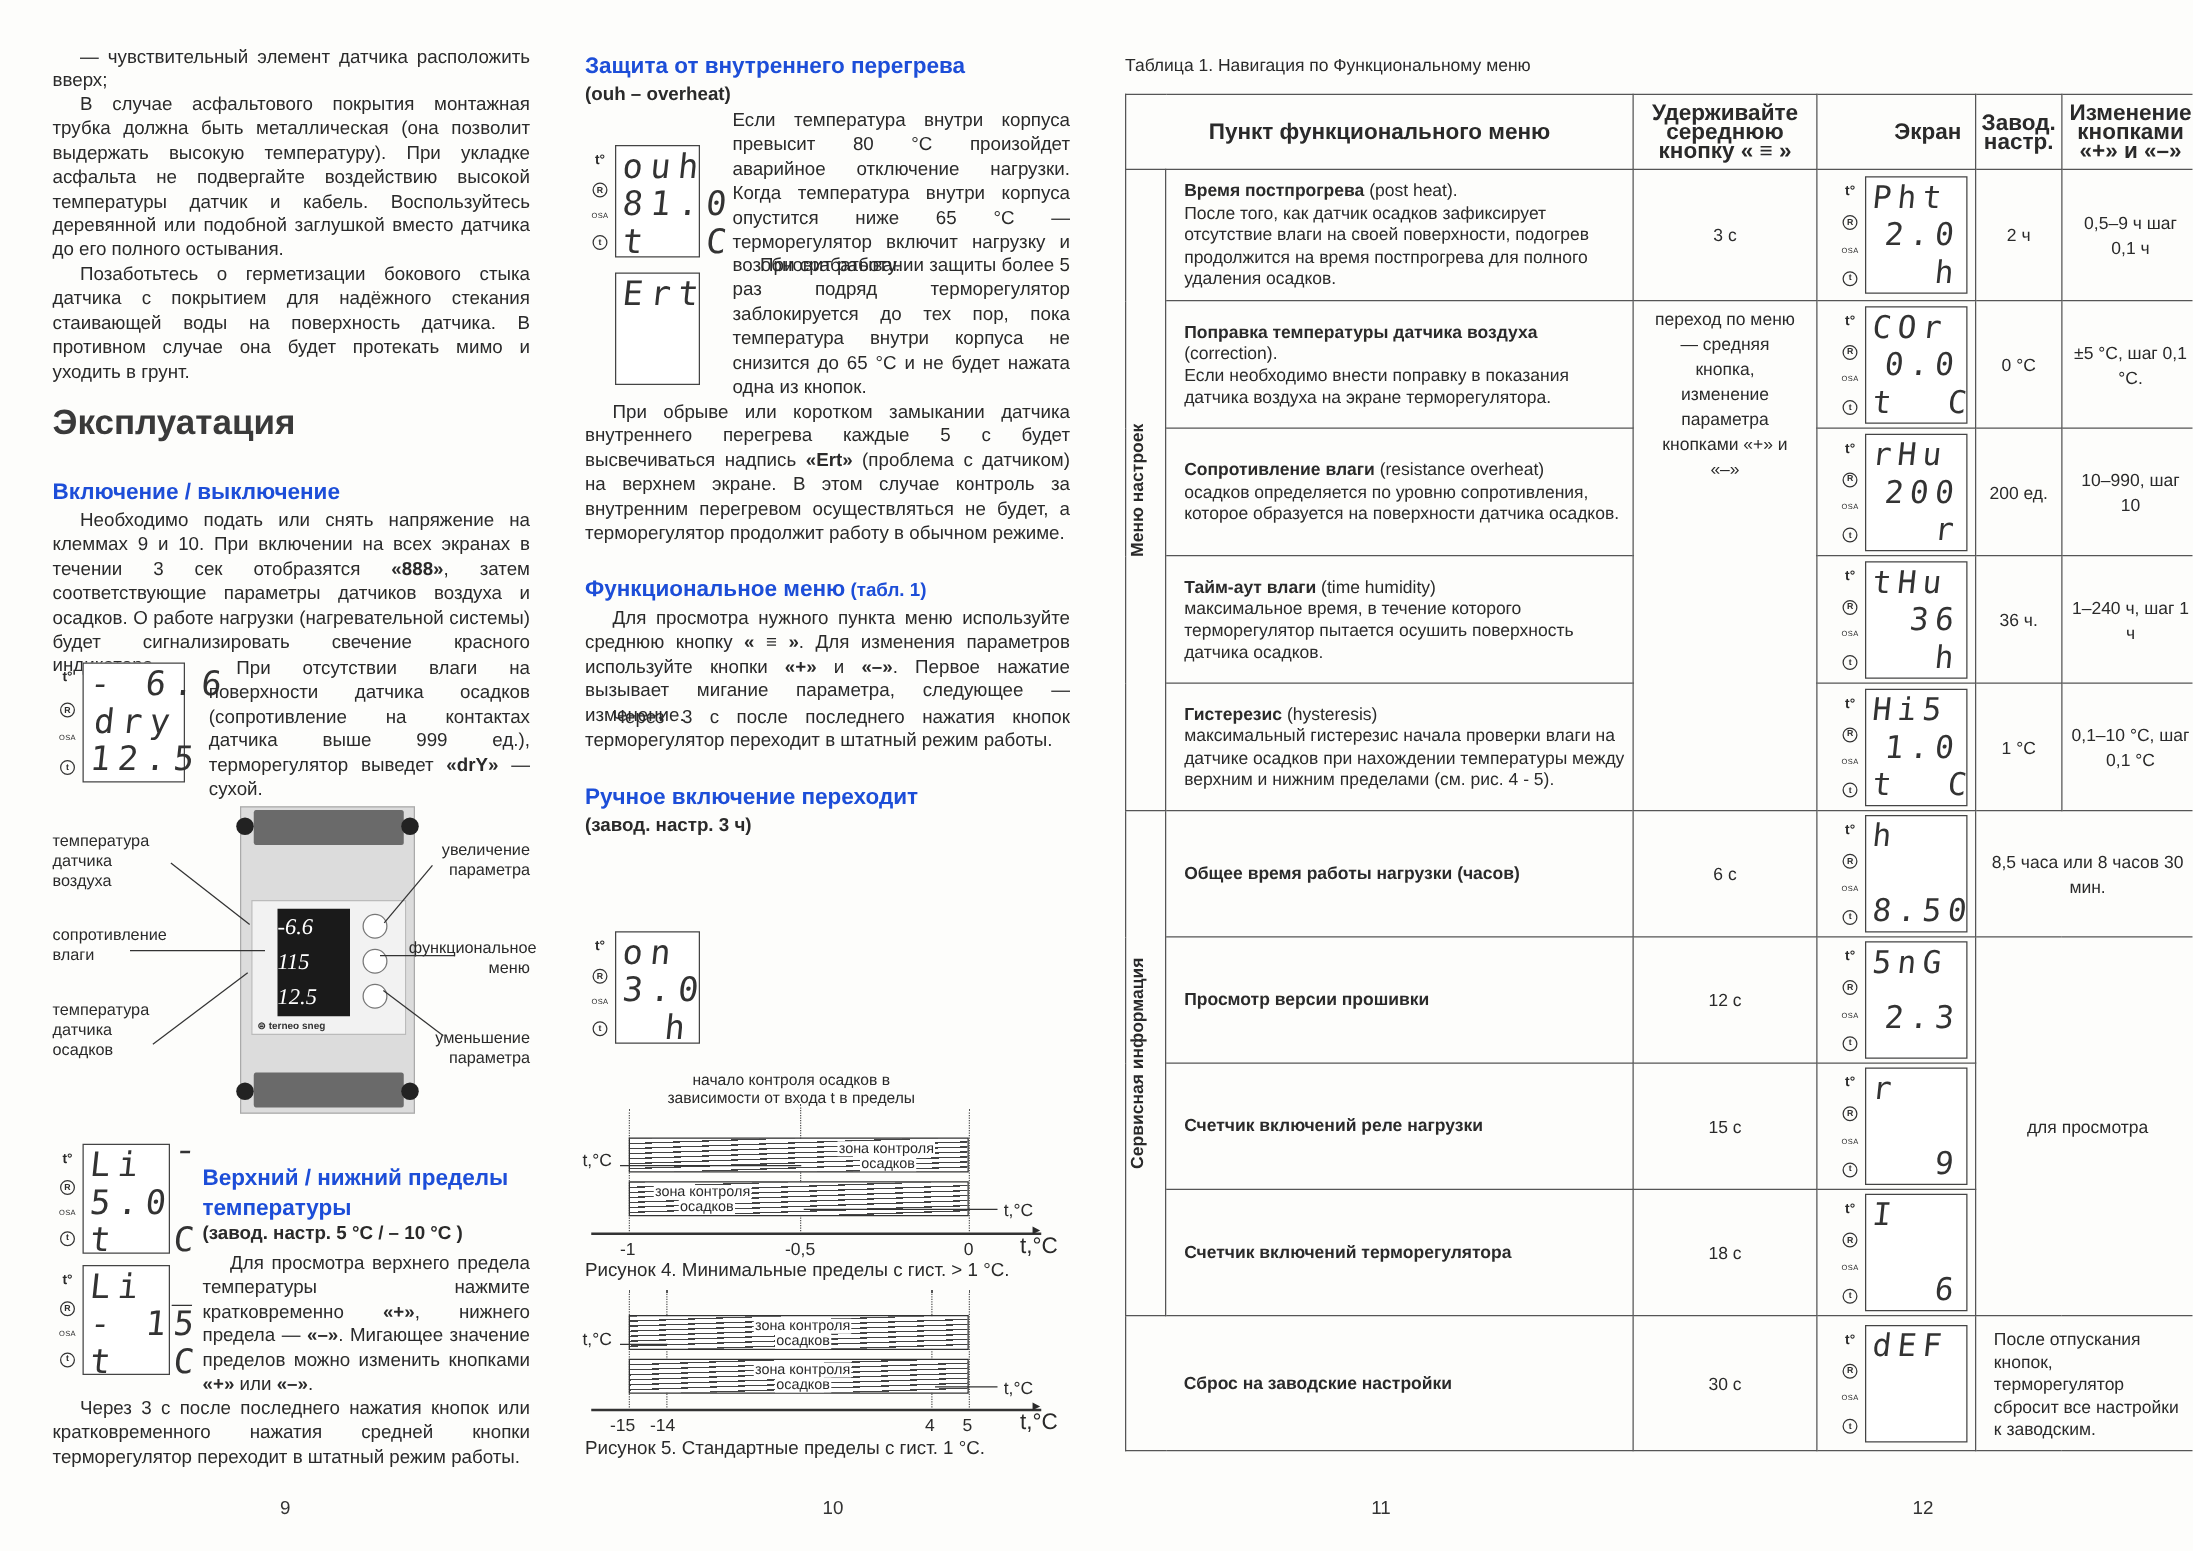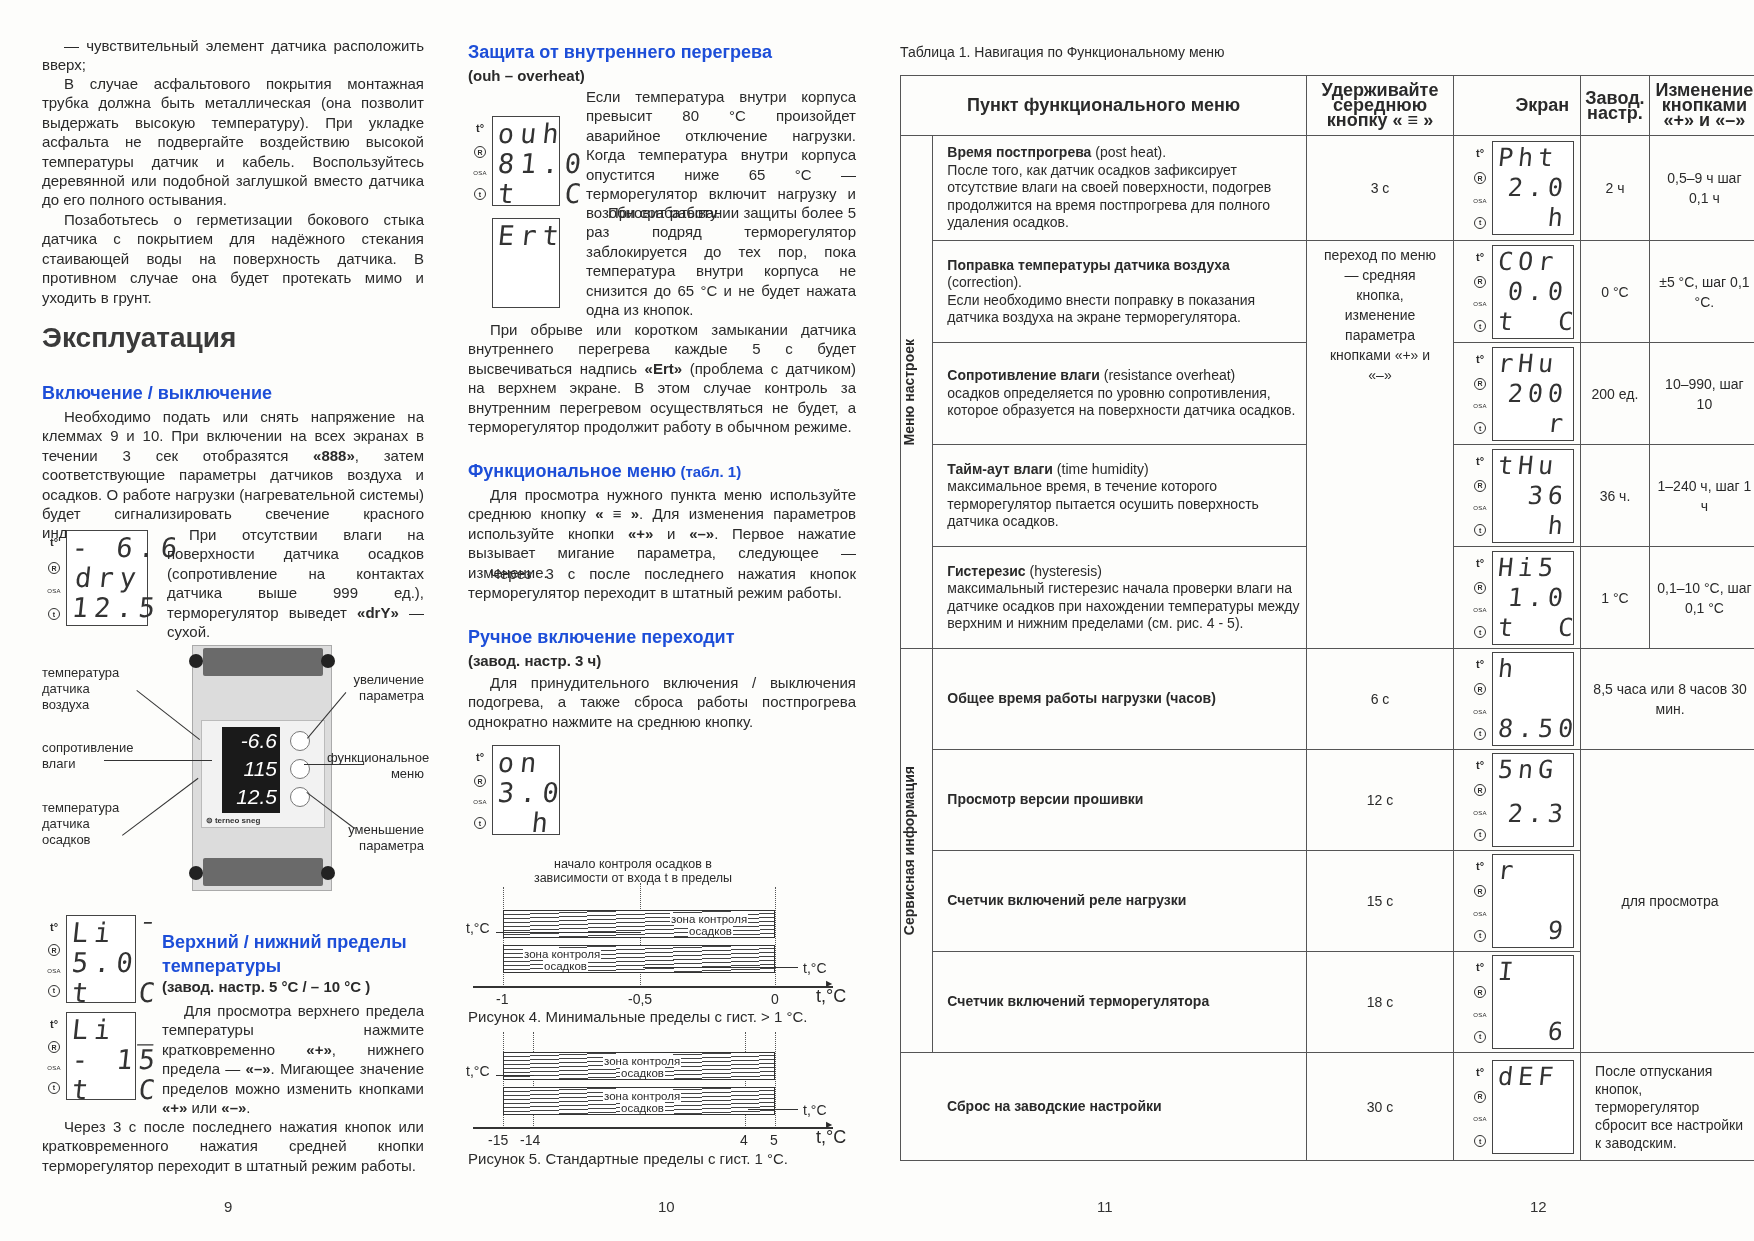--- a/index.html
+++ b/index.html
@@ -26,21 +26,21 @@
   .lcd-icons .osa { font-size: 6px; letter-spacing: 0.3px; }
   .lcd { border: 1.6px solid #444; background: #fff; display: flex; flex-direction: column; justify-content: space-between; padding: 2px 5px; font-family: "DejaVu Sans Mono", monospace; color: #333; }
   .lcd .row { font-size: 27px; line-height: 30px; letter-spacing: 6px; white-space: pre; font-weight: normal; transform: skewX(-6deg); }
   .lcd .row.r { text-align: right; }
 
   
   .device { position: absolute; left: 150px; top: 645px; width: 140px; height: 246px; background: #dcdcdc; border: 1px solid #aaa; }
   .dev-top { position: absolute; left: 10px; top: 2px; width: 120px; height: 28px; background: #6a6a6a; border-radius: 2px; }
   .dev-screw { position: absolute; width: 14px; height: 14px; border-radius: 50%; background: #222; }
   .dev-panel { position: absolute; left: 8px; top: 74px; width: 124px; height: 108px; background: #f2f2f2; border: 1px solid #bbb; }
-  .dev-disp { position: absolute; left: 20px; top: 6px; width: 58px; height: 86px; background: #1a1a1a; color: #fff; font-family: Liberation Sans, sans-serif; font-size: 21px; line-height: 28px; text-align: right; padding-right: 3px; font-style: italic; }
+  .dev-disp { position: absolute; left: 20px; top: 6px; width: 58px; height: 86px; background: #1a1a1a; color: #fff; font-family: Liberation Serif, serif; font-size: 18px; line-height: 28px; padding-right: 3px; font-style: italic; }
   .dev-btn { position: absolute; left: 88px; width: 20px; height: 20px; border-radius: 50%; background: #fff; border: 1.5px solid #777; }
   .dev-brand { position: absolute; left: 4px; bottom: 2px; font-size: 8px; font-weight: bold; color: #333; }
   .dev-bot { position: absolute; left: 10px; bottom: 4px; width: 120px; height: 28px; background: #6a6a6a; border-radius: 2px; }
   .callout { position: absolute; font-size: 13px; line-height: 16px; color: #2a2a2a; }
   .line { position: absolute; height: 1px; background: #333; transform-origin: 0 0; }
 
   
   .fig { position: absolute; }
   .fig-cap { font-size: 15px; position: absolute; white-space: nowrap; }
   .zone { position: absolute; border: 1.5px solid #333; background: repeating-linear-gradient(-2deg, #fff 0px, #fff 3px, #444 3px, #444 4px); }
@@ -181,21 +181,20 @@
   <p class="abs txt" style="left:118px;top:87px;width:270px;">Если температура внутри корпуса превысит 80 °C произойдет аварийное отключение нагрузки. Когда температура внутри корпуса опустится ниже 65 °C — терморегулятор включит нагрузку и возобновит работу.</p>
   <p class="abs txt ind" style="left:118px;top:203px;width:270px;">При срабатывании защиты более 5 раз подряд терморегулятор заблокируется до тех пор, пока температура внутри корпуса не снизится до 65 °C и не будет нажата одна из кнопок.</p>
   <p class="abs txt ind" style="left:0;top:320px;width:388px;"><span>При обрыве или коротком замыкании датчика внутреннего перегрева каждые 5 с будет высвечиваться надпись </span><b>«Ert»</b><span> (проблема с датчиком) на верхнем экране. В этом случае контроль за внутренним перегревом осуществляться не будет, а терморегулятор продолжит работу в обычном режиме.</span></p>
 
   <h2 class="abs" style="left:0;top:461px;"><span>Функциональное меню</span><span style="font-size:15px;"> (табл. 1)</span></h2>
   <p class="abs txt ind" style="left:0;top:485px;width:388px;"><span>Для просмотра нужного пункта меню используйте среднюю кнопку </span><b>« ≡ »</b><span>. Для изменения параметров используйте кнопки </span><b>«+»</b><span> и </span><b>«–»</b><span>. Первое нажатие вызывает мигание параметра, следующее — изменение.</span></p>
   <p class="abs txt ind" style="left:0;top:564px;width:388px;">Через 3 с после последнего нажатия кнопок терморегулятор переходит в штатный режим работы.</p>
 
   <h2 class="abs" style="left:0;top:627px;">Ручное включение переходит</h2>
   <h3 class="abs" style="left:0;top:652px;">(завод. настр. 3 ч)</h3>
-  <p class="abs txt ind" style="left:0;top:673px;width:388px;">Для принудительного включения / выключения подогрева, а также сброса работы постпрогрева однократно нажмите на среднюю кнопку.</p>
   <div class="lcd-wrap" style="left:0;top:745px;">
     <div class="lcd-icons">
       <span class="ic">t°</span>
       <span class="circ">R</span>
       <span class="osa">OSA</span>
       <span class="circ">t</span>
     </div>
     <div class="lcd" style="width:68px;height:90px;">
       <div class="row">on</div>
       <div class="row r">3.0</div>

